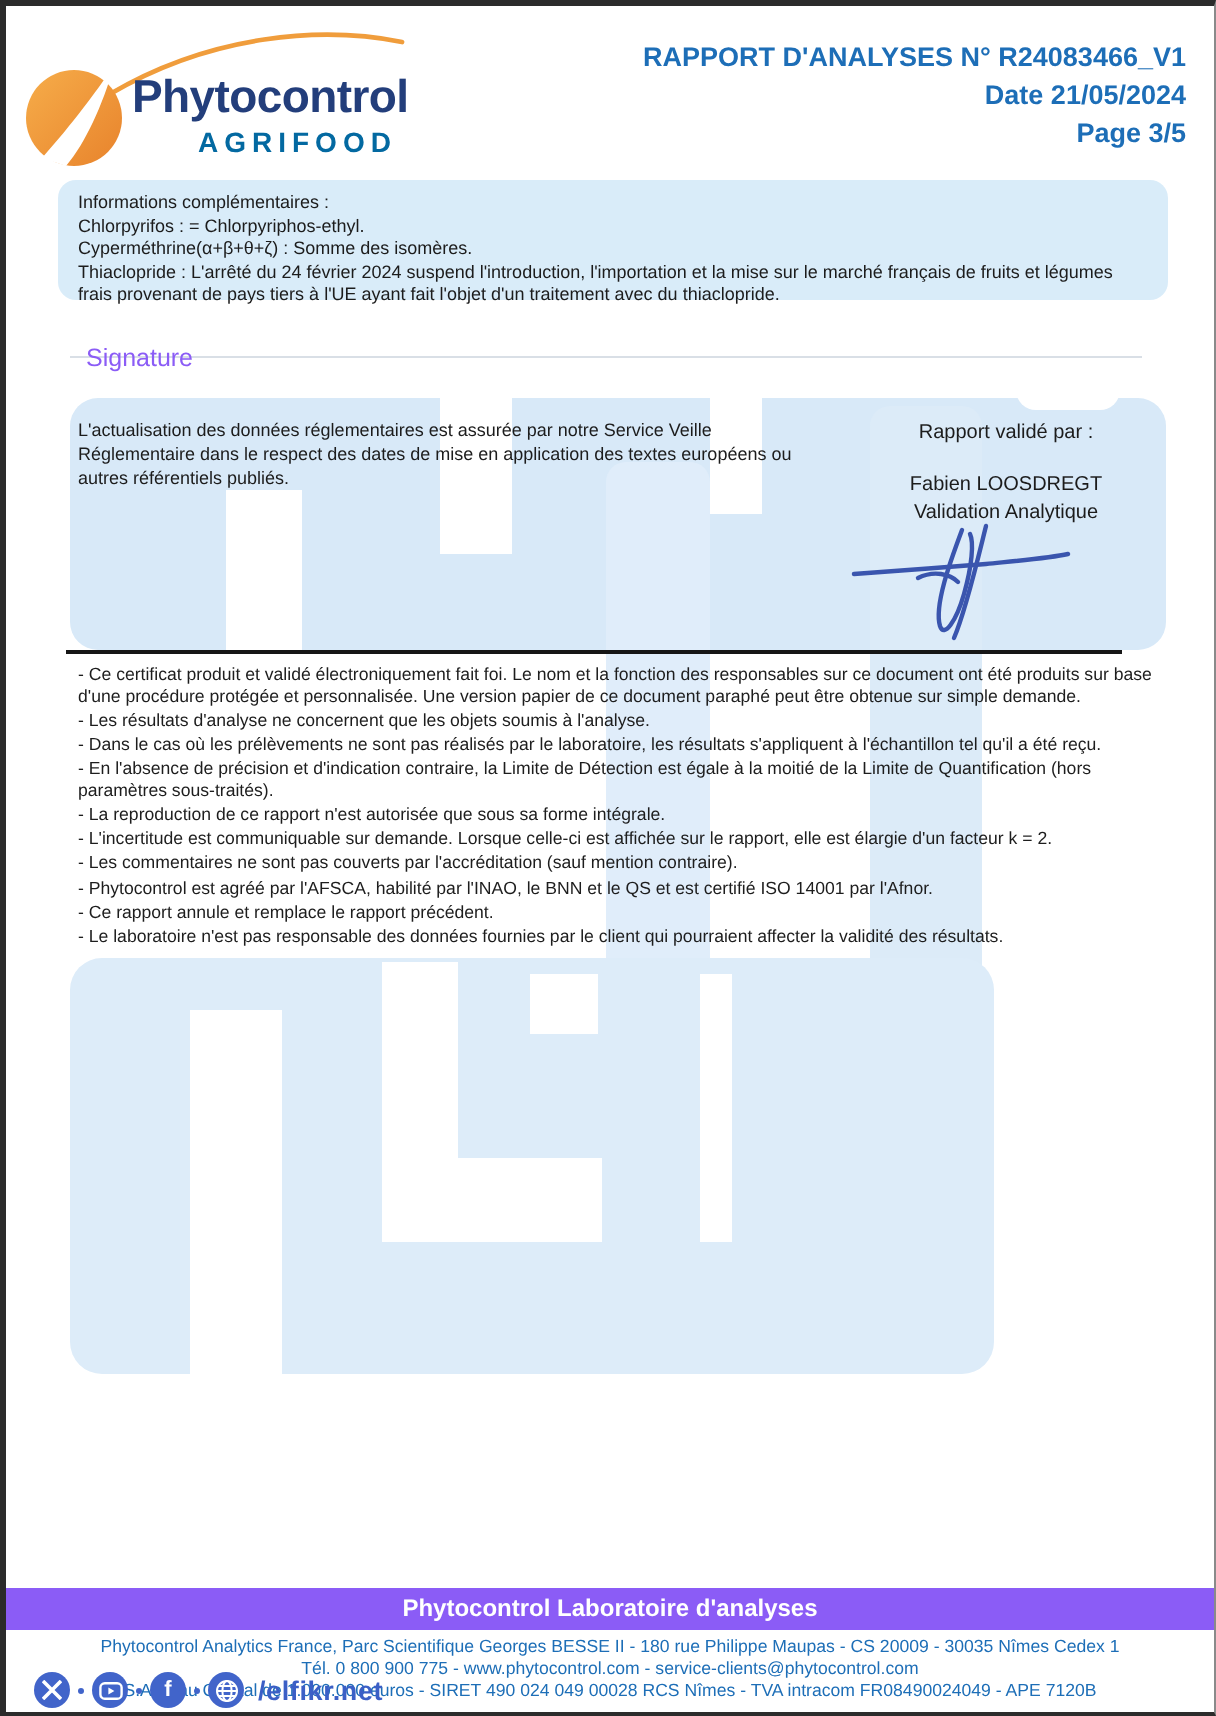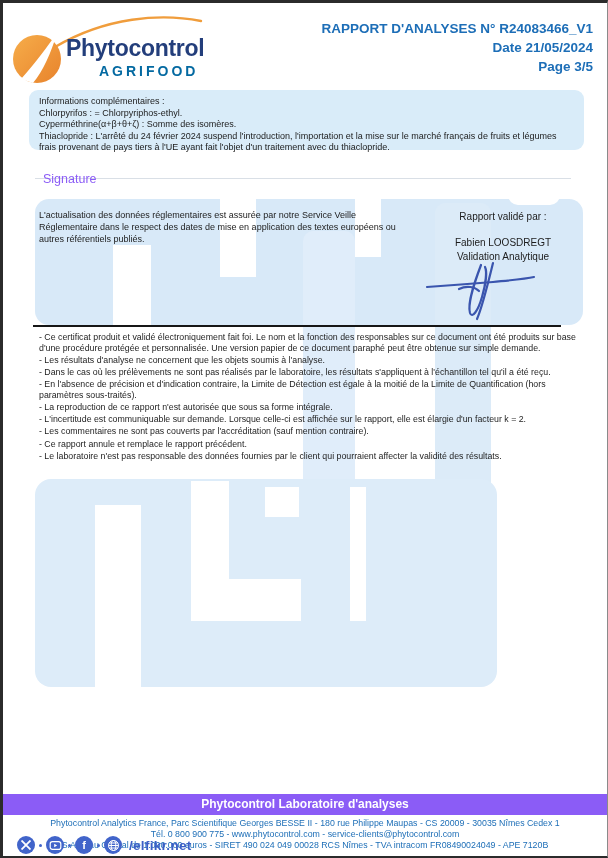--- a/index.html
+++ b/index.html
@@ -122,20 +122,21 @@
     <div class="black-rule"></div>
 
     <div class="disclaimers">
       <div>- Ce certificat produit et validé électroniquement fait foi. Le nom et la fonction des responsables sur ce document ont été produits sur base d'une procédure protégée et personnalisée. Une version papier de ce document paraphé peut être obtenue sur simple demande.</div>
       <div>- Les résultats d'analyse ne concernent que les objets soumis à l'analyse.</div>
       <div>- Dans le cas où les prélèvements ne sont pas réalisés par le laboratoire, les résultats s'appliquent à l'échantillon tel qu'il a été reçu.</div>
       <div>- En l'absence de précision et d'indication contraire, la Limite de Détection est égale à la moitié de la Limite de Quantification (hors paramètres sous-traités).</div>
       <div>- La reproduction de ce rapport n'est autorisée que sous sa forme intégrale.</div>
       <div>- L'incertitude est communiquable sur demande. Lorsque celle-ci est affichée sur le rapport, elle est élargie d'un facteur k = 2.</div>
       <div>- Les commentaires ne sont pas couverts par l'accréditation (sauf mention contraire).</div>
+      <div>- Phytocontrol est agréé par l'AFSCA, habilité par l'INAO, le BNN et le QS et est certifié ISO 14001 par l'Afnor.</div>
       <div>- Ce rapport annule et remplace le rapport précédent.</div>
       <div>- Le laboratoire n'est pas responsable des données fournies par le client qui pourraient affecter la validité des résultats.</div>
     </div>
 
     <div class="footer-bar">Phytocontrol Laboratoire d'analyses</div>
     <div class="footer-lines">
       <div>Phytocontrol Analytics France, Parc Scientifique Georges BESSE II - 180 rue Philippe Maupas - CS 20009 - 30035 Nîmes Cedex 1</div>
       <div>Tél. 0 800 900 775 - www.phytocontrol.com - service-clients@phytocontrol.com</div>
       <div>S.A.S. au Capital de 1.000.000 euros - SIRET 490 024 049 00028 RCS Nîmes - TVA intracom FR08490024049 - APE 7120B</div>
     </div>

